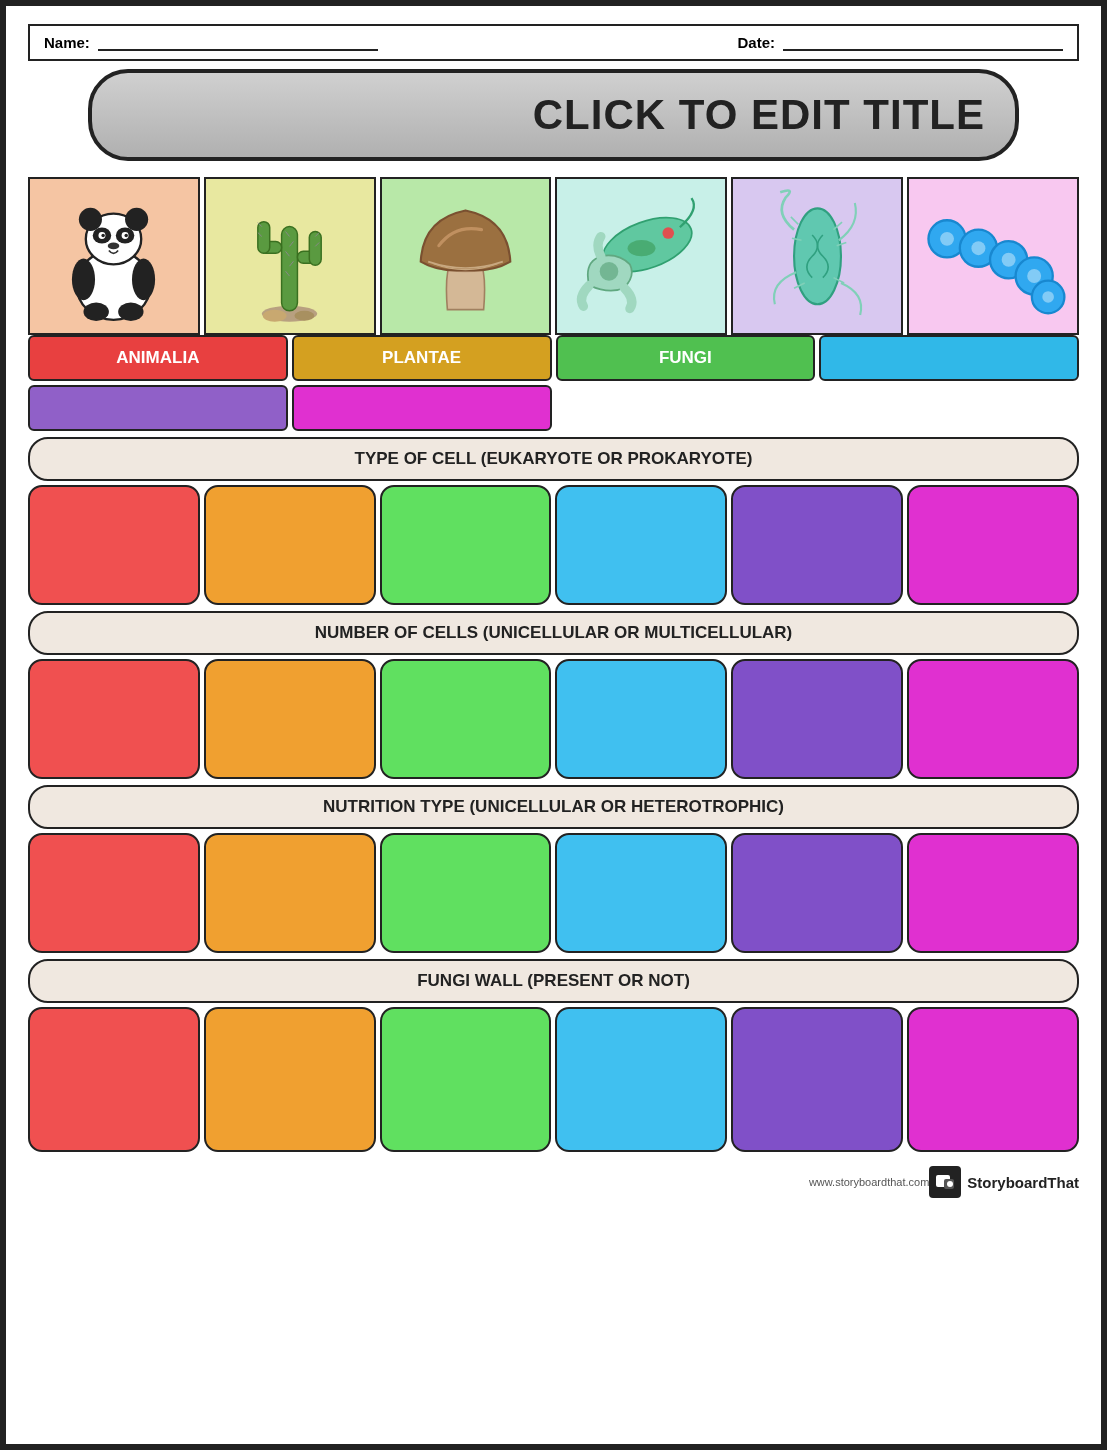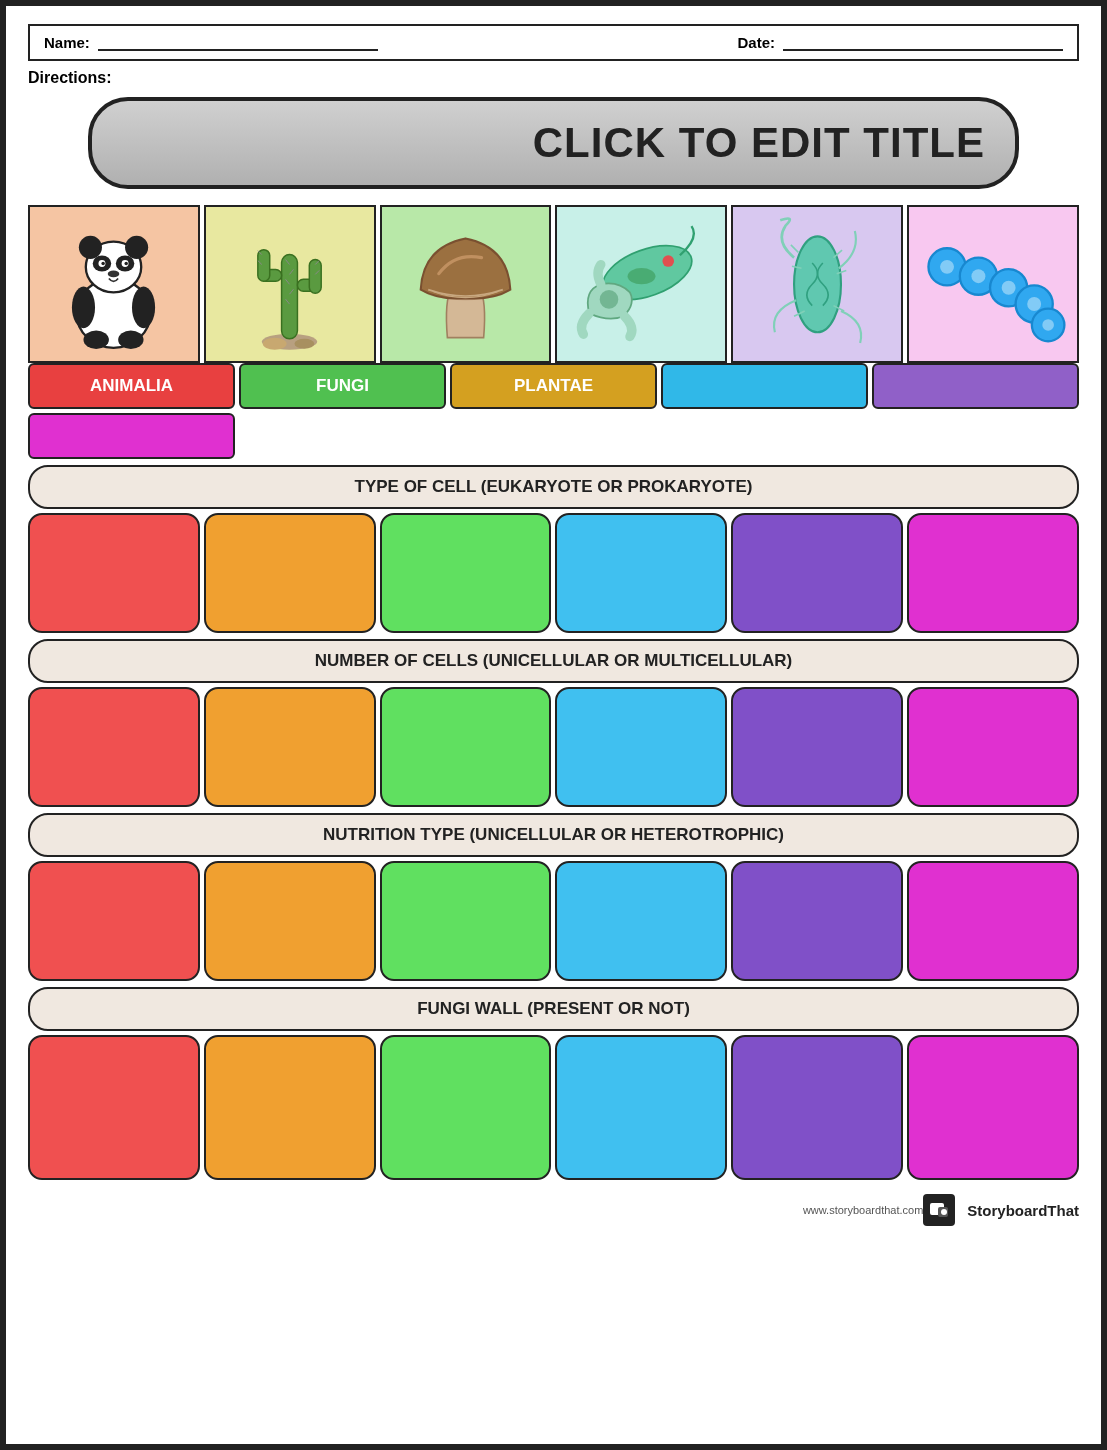--- a/index.html
+++ b/index.html
@@ -76,21 +76,21 @@
     }
     .kingdom-img-cell.animalia { background: #f5c5a3; }
     .kingdom-img-cell.plantae { background: #e8e8a0; }
     .kingdom-img-cell.fungi { background: #b8e8a8; }
     .kingdom-img-cell.protista { background: #c8f0e8; }
     .kingdom-img-cell.bacteria { background: #d8c8f0; }
     .kingdom-img-cell.archaea { background: #f8c8f0; }
 
     .kingdom-label-row {
       display: grid;
-      grid-template-columns: repeat(5, 1fr);
+      grid-template-columns: repeat(4, 1fr);
       gap: 4px;
       margin-bottom: 4px;
     }
     .kingdom-label {
       height: 46px;
       display: flex;
       align-items: center;
       justify-content: center;
       font-weight: 900;
       font-size: 17px;
@@ -144,21 +144,21 @@
       margin-top: 10px;
       padding-top: 4px;
     }
     .footer-url {
       font-size: 11px;
       color: #555;
     }
     .footer-brand {
       display: flex;
       align-items: center;
-      gap: 12px;
+      gap: 6px;
       font-weight: bold;
       font-size: 15px;
       color: #222;
     }
     .brand-icon {
       width: 32px;
       height: 32px;
       background: #222;
       border-radius: 4px;
       display: flex;
@@ -183,21 +183,20 @@
     <div class="header-field">
       <span>Name:</span>
       <span class="header-line"></span>
     </div>
     <div class="header-field">
       <span>Date:</span>
       <span class="header-line"></span>
     </div>
   </div>
 
-  <div class="directions">Directions:</div>
 
   <div class="title-box">
     <span>CLICK TO EDIT TITLE</span>
   </div>
 
   <div class="kingdoms-row">
 
     <div class="kingdom-img-cell animalia">
       <svg viewBox="0 0 100 120" class="img-svg">
 
@@ -327,25 +326,25 @@
         <circle cx="112" cy="90" r="14" fill="#30a8f0" stroke="#1888d0" stroke-width="2"></circle>
         <circle cx="112" cy="90" r="5" fill="white" opacity="0.4"></circle>
       </svg>
     </div>
   </div>
 
   <div class="kingdom-label-row">
     <div class="kingdom-label animalia">
       <span>ANIMALIA</span>
     </div>
+    <div class="kingdom-label plantae">
+      <span>PLANTAE</span>
+    </div>
     <div class="kingdom-label fungi">
       <span>FUNGI</span>
-    </div>
-    <div class="kingdom-label plantae">
-      <span>PLANTAE</span>
     </div>
     <div class="kingdom-label col4">
       <span></span>
     </div>
     <div class="kingdom-label col5">
       <span></span>
     </div>
     <div class="kingdom-label col6">
       <span></span>
     </div>

